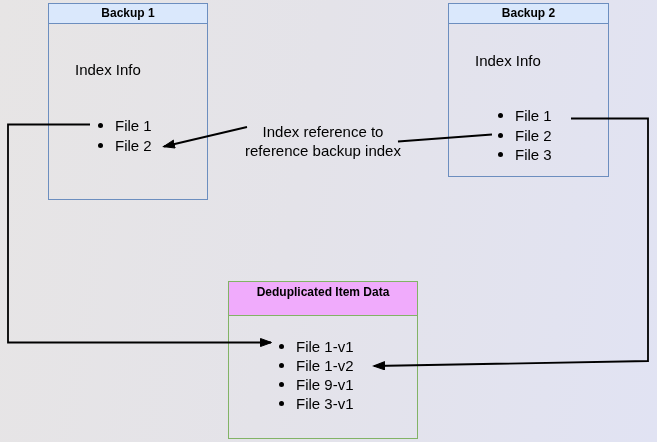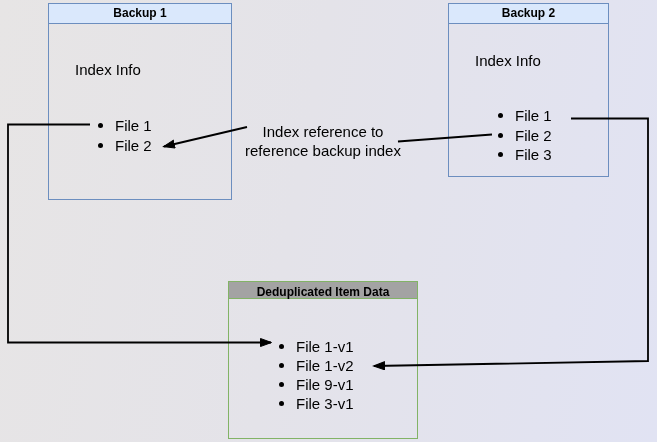--- a/index.html
+++ b/index.html
@@ -21,21 +21,21 @@
   .node.blue  { border: 1.5px solid #6c8ebf; }
   .node.green { border: 1.5px solid #82b366; }
 
   .node-header {
     box-sizing: border-box;
     text-align: center;
     font-weight: bold;
     font-size: 12px;
   }
   .blue  .node-header { background: #dae8fc; border-bottom: 1.5px solid #6c8ebf; height: 19.5px; line-height: 19px; }
-  .green .node-header { background: #a3a3a3; border-bottom: 1.5px solid #82b366; height: 17px; line-height: 20px; }
+  .green .node-header { background: #f0abfc; border-bottom: 1.5px solid #82b366; height: 34px; line-height: 20px; }
 
   .section-label {
     position: absolute;
     font-size: 15px;
     line-height: 18px;
     white-space: nowrap;
   }
 
   ul.file-list {
     position: absolute;
@@ -78,21 +78,21 @@
     fill: none;
     stroke: #000;
     stroke-width: 1.8;
   }
 </style>
 </head>
 <body>
 
 <div class="canvas">
 
-  <div class="node blue" style="left:48px; top:3px; width:184px; height:197px;">
+  <div class="node blue" style="left:48px; top:3px; width:160px; height:197px;">
     <div class="node-header">Backup 1</div>
     <div class="section-label" style="left:26px; top:57px;">Index Info</div>
     <ul class="file-list lh195" style="left:48px; top:112px;">
       <li>File 1</li>
       <li>File 2</li>
     </ul>
   </div>
 
   <div class="node blue" style="left:448px; top:3px; width:161px; height:174px;">
     <div class="node-header">Backup 2</div>

